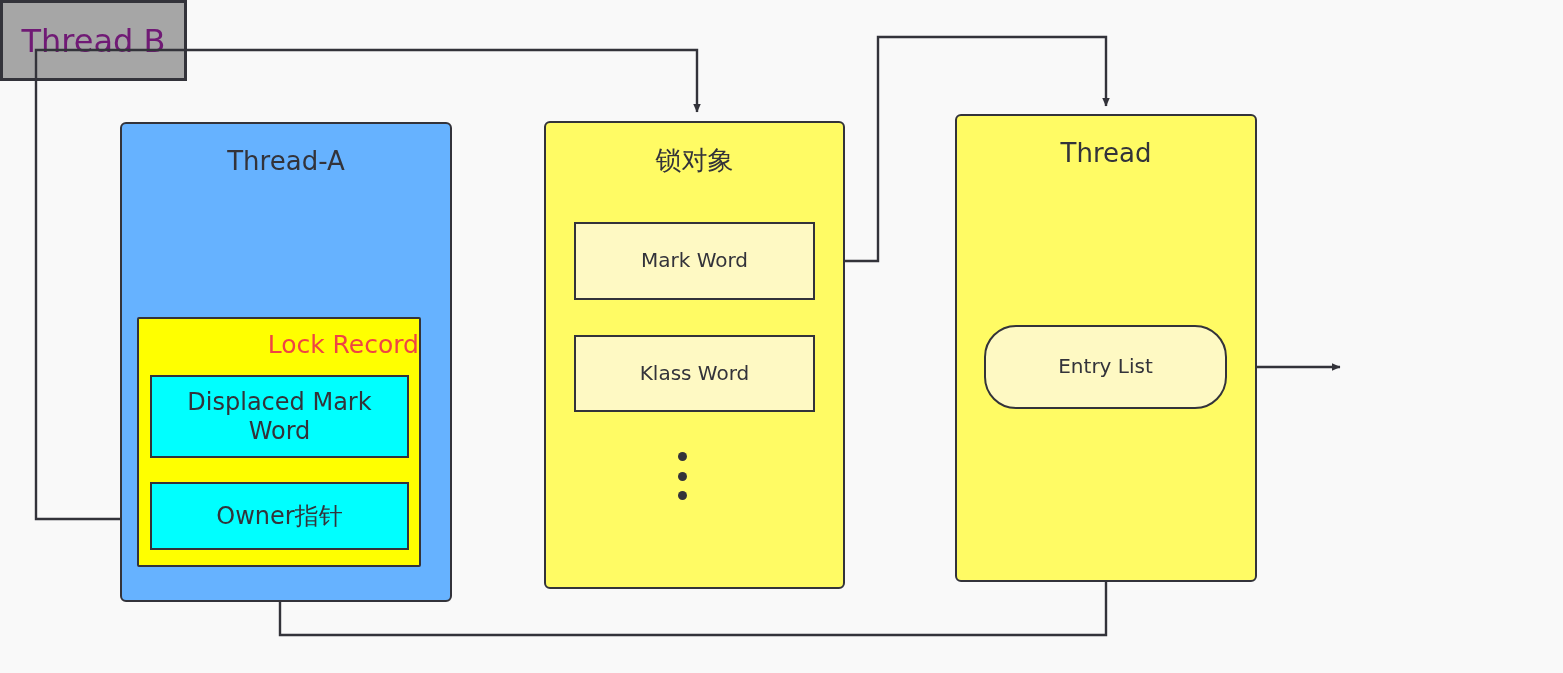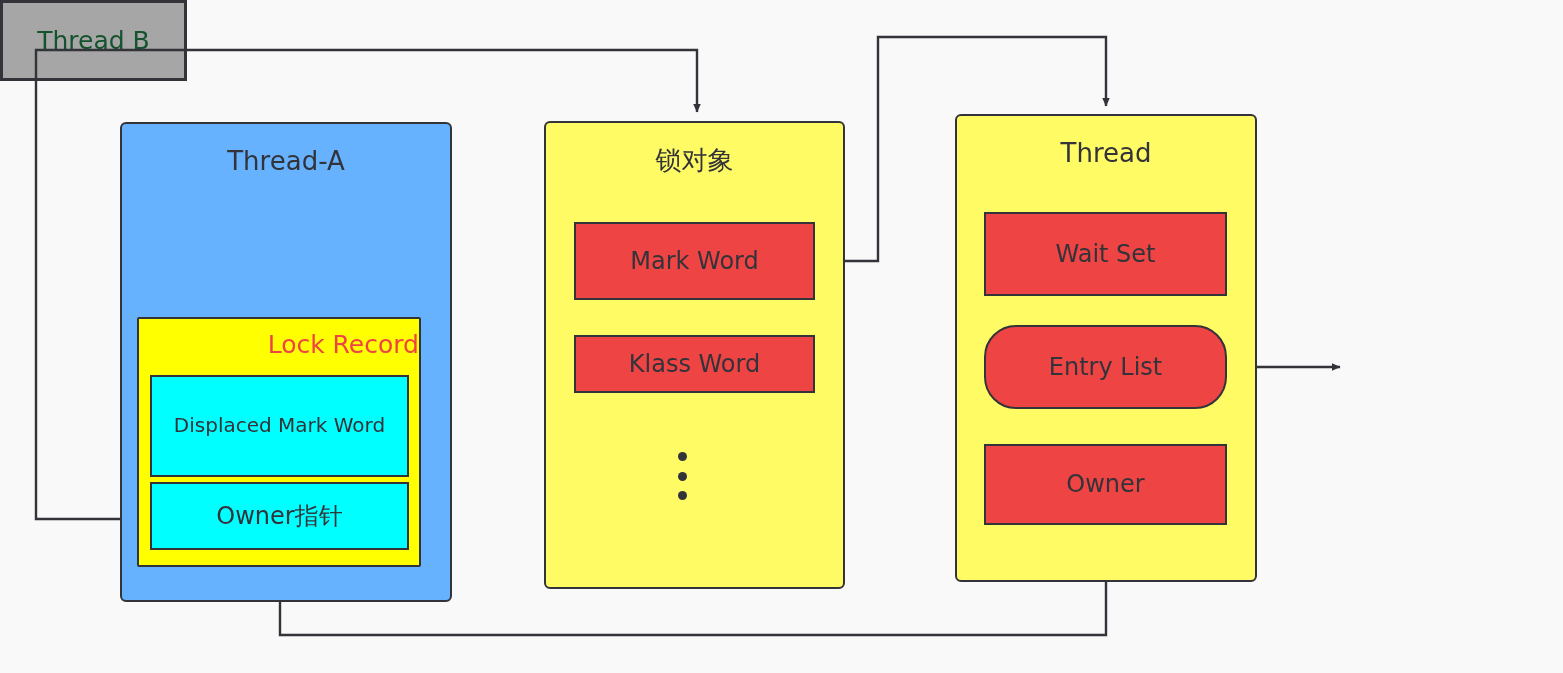--- a/index.html
+++ b/index.html
@@ -52,62 +52,62 @@
     font-size: 26px;
     color: #33333a;
     margin-top: 22px;
     line-height: 1.2;
     user-select: none;
   }
   .inner-box {
     position: absolute;
     box-sizing: border-box;
     border: 2px solid #33333a;
-    background: #ef4444;
+    background: #fef9c3;
     display: flex;
     align-items: center;
     justify-content: center;
     text-align: center;
-    font-size: 24px;
+    font-size: 20px;
     color: #33333a;
     line-height: 1.18;
   }
   
   .lock-record {
     position: absolute;
     left: 137px; top: 317px; width: 284px; height: 250px;
     box-sizing: border-box;
     border: 2px solid #33333a;
     background: #ffff00;
     border-radius: 2px;
   }
   .lock-record-title {
     position: absolute;
     left: 0; top: 11px; width: 100%;
     text-align: right;
     font-size: 25px;
     color: #ef4444;
   }
   .lr-displaced {
-    left: 150px; top: 375px; width: 259px; height: 102px;
+    left: 150px; top: 375px; width: 259px; height: 83px;
     background: #0ff;
-    font-size: 20px;
+    font-size: 24px;
     padding: 0 6px;
   }
   .lr-owner {
     left: 150px; top: 482px; width: 259px; height: 68px;
     background: #0ff;
     font-size: 24px;
   }
   
   .lo-mark {
     left: 574px; top: 222px; width: 241px; height: 78px;
   }
   .lo-klass {
-    left: 574px; top: 335px; width: 241px; height: 58px; justify-content: center;
+    left: 574px; top: 335px; width: 241px; height: 77px; justify-content: center;
   }
   .dots {
     position: absolute;
     left: 676px; top: 452px;
     width: 12px; height: 48px;
     display: flex;
     flex-direction: column;
     justify-content: space-between;
     align-items: center;
   }
@@ -127,22 +127,22 @@
   .mo-owner {
     left: 984px; top: 444px; width: 243px; height: 81px;
   }
   .panel-thread-b {
     left: 1346px; top: 329px; width: 181px; height: 75px;
     background: #a6a6a6;
     border: 3px solid #33333a;
     display: flex;
     align-items: center;
     justify-content: center;
-    font-size: 25px;
-    color: #14532d;
+    font-size: 32px;
+    color: #701a75;
   }
 </style>
 </head>
 <body>
 
 <div id="canvas">
 
   <svg class="edges" viewBox="0 0 1563 673">
     <defs>
       <marker id="arrow" markerWidth="10" markerHeight="10" refX="8.5" refY="4" orient="auto" markerUnits="userSpaceOnUse">
@@ -190,29 +190,23 @@
   <div class="dots">
     <span></span>
       <span></span>
       <span></span>
   </div>
 
   <div class="node panel-monitor">
     <div class="panel-title">Thread</div>
   </div>
 
-  <div class="inner-box mo-wait">
-    <span>Wait Set</span>
-  </div>
 
   <div class="inner-box mo-entry">
     <span>Entry List</span>
   </div>
 
-  <div class="inner-box mo-owner">
-    <span>Owner</span>
-  </div>
 
   <div class="panel-thread-b">
     <span>Thread B</span>
   </div>
 
 </div>
 
 </body></html>

